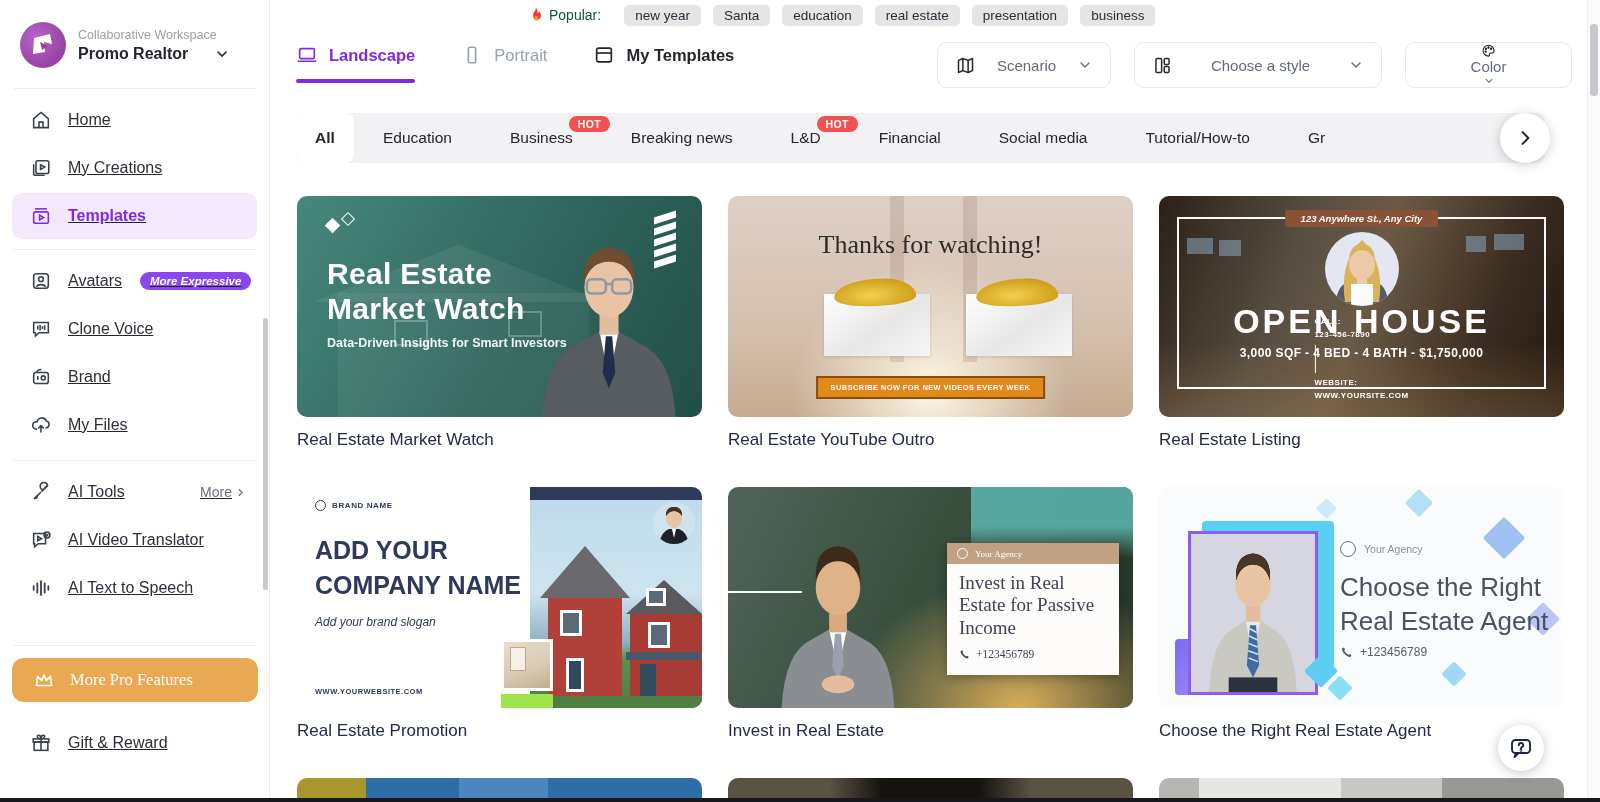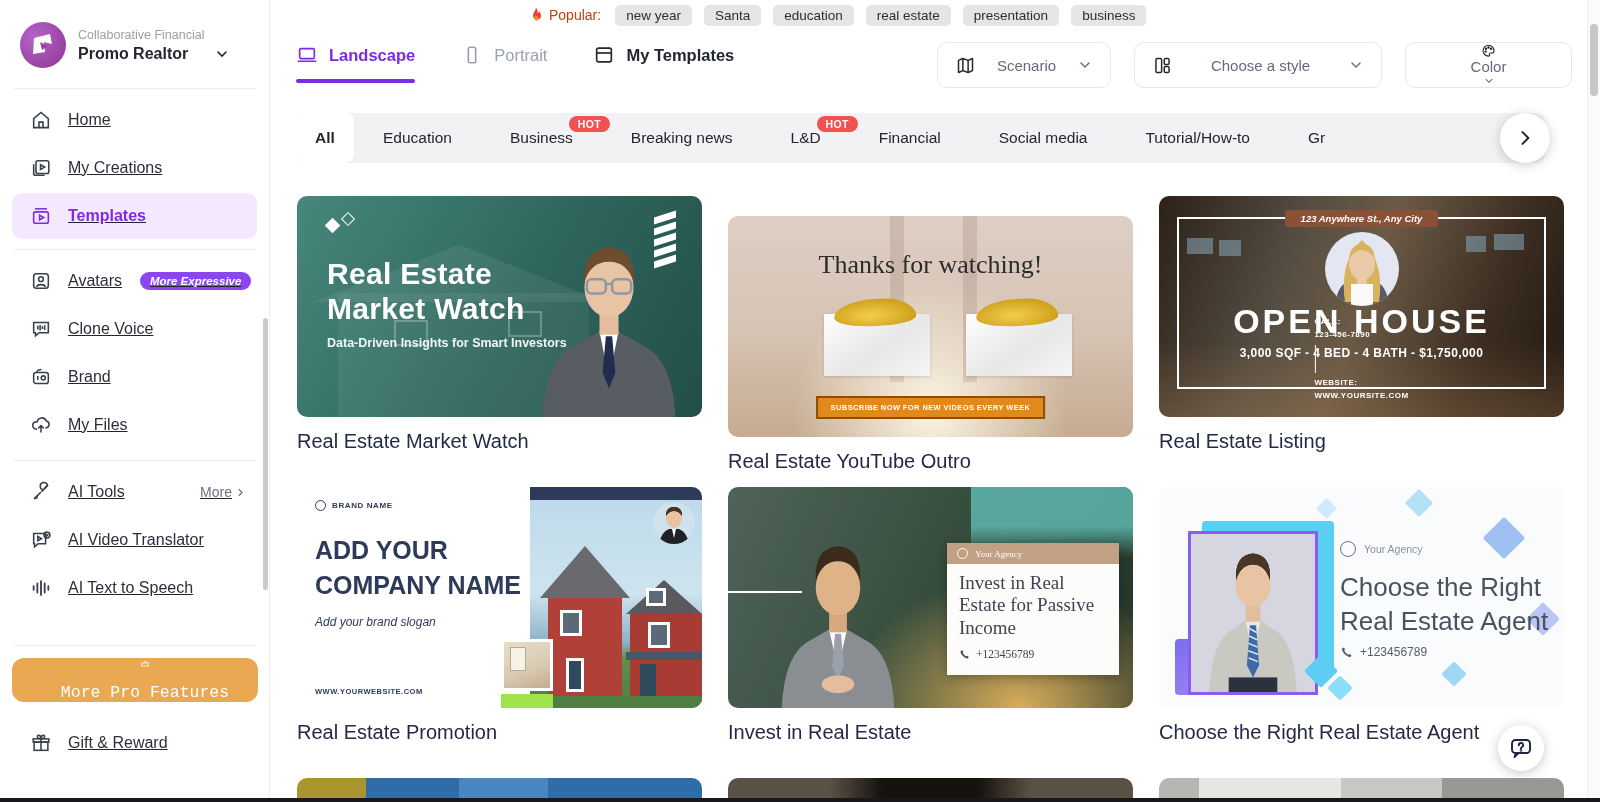--- a/index.html
+++ b/index.html
@@ -20,30 +20,30 @@
   .nav-item { display:flex; align-items:center; gap:16px; height:46px; padding:0 10px 0 18px;
     border-radius:10px; font-size:16px; color:#2b2f3a; cursor:pointer; margin-bottom:2px; }
   .nav-item svg.ic { width:22px; height:22px; flex:none; stroke:#3a3f4c; }
   .nav-item.active { background:#f3e8fd; color:#7d2ae8; font-weight:700; }
   .nav-item.active svg.ic { stroke:#7d2ae8; }
   .badge-pill { background:#8b46f0; color:#fff; font-size:11.5px; font-style:italic; font-weight:700;
     padding:3px 10px; border-radius:11px; margin-left:2px; white-space:nowrap; }
   .nav-more { margin-left:auto; font-size:14px; color:#6b7280; display:flex; align-items:center; gap:2px; }
   .pro-btn { display:flex; align-items:center; gap:14px; width:246px; margin:12px 12px 0 12px; height:44px;
     background:#e9a851; color:#fff; border:none; border-radius:12px; font-size:16.5px; font-weight:500;
-    padding:0 0 0 20px; cursor:pointer; font-family:Liberation Mono, monospace;flex-direction:column; }
+    padding:0 0 0 20px; cursor:pointer; font-family:Liberation Serif, serif; }
   .pro-btn svg { width:24px; height:24px; stroke:#fff; }
   .gift-item { margin-top:10px; }
   .side-scroll { position:absolute; right:1px; top:318px; width:5px; height:272px; background:#c9c9ce; border-radius:3px; }
 
   
   .main { position:absolute; left:270px; top:0; width:1330px; height:802px; background:#fff; }
 
   .popular-row { position:absolute; left:258px; top:3px; display:flex; align-items:center; gap:12px; height:24px; }
-  .popular-label { font-size:14px; color:#c2410c; margin-right:2px; display:flex; align-items:center; gap:6px; }
+  .popular-label { font-size:14px; color:#14532d; margin-right:11px; display:flex; align-items:center; gap:6px; }
   .tag { background:#e5e5e5; border-radius:5px; padding:3px 11px; font-size:13.5px; color:#2a2d3a; cursor:pointer; white-space:nowrap; }
 
   .tabs-row { position:absolute; left:26px; top:44px; display:flex; gap:46px; }
   .tab { position:relative; display:flex; align-items:center; gap:11px; font-size:16.5px; padding-bottom:17px; cursor:pointer; }
   .tab svg { width:22px; height:22px; }
   .tab.active { color:#7d2ae8; font-weight:700; }
   .tab.active::after { content:""; position:absolute; left:0; right:0; bottom:0; height:4px; background:#7d2ae8; border-radius:3px; }
   .tab.dim { color:#9aa1ad; }
   .tab.dark { color:#23262f; font-weight:600; }
 
@@ -64,39 +64,39 @@
   .cat-trunc { width:46px; overflow:hidden; padding-right:0; }
   .cat-arrow { position:absolute; left:1230px; top:113px; width:50px; height:50px; border-radius:50%; background:#fff;
     box-shadow:0 2px 12px rgba(0,0,0,.2); border:none; cursor:pointer; display:flex; align-items:center; justify-content:center; z-index:6; }
   .cat-arrow svg { width:20px; height:20px; stroke:#1e2330; }
 
   
   .tpl { position:absolute; width:405px; cursor:pointer; }
   #tpl0{ left:27px; top:196px; } #tpl1{ left:458px; top:196px; } #tpl2{ left:889px; top:196px; }
   #tpl3{ left:27px; top:487px; } #tpl4{ left:458px; top:487px; } #tpl5{ left:889px; top:487px; }
   .card { position:relative; width:405px; height:221px; border-radius:10px; overflow:hidden; }
-  .caption { margin-top:13px; font-size:20px; color:#232947; }
+  .caption { margin-top:13px; font-size:17px; color:#232947; }
 
   
   .c1 { background:linear-gradient(120deg,#47877c,#2e655c 55%,#224f48); }
   .c1-roof { position:absolute; left:4%; top:22%; width:72%; height:26%; background:rgba(255,255,255,.07);
     clip-path:polygon(0 100%,50% 0,100% 100%); }
   .c1-wall { position:absolute; left:10%; top:44%; width:62%; height:56%; background:rgba(255,255,255,.06); }
   .c1-win { position:absolute; width:34px; height:26px; border:2px solid rgba(255,255,255,.25); }
   .c1-d1 { position:absolute; left:30px; top:24px; width:11px; height:11px; background:#fff; transform:rotate(45deg); }
   .c1-d2 { position:absolute; left:46px; top:18px; width:10px; height:10px; border:1.5px solid #fff; transform:rotate(45deg); }
   .c1-stripes { position:absolute; right:26px; top:18px; display:flex; flex-direction:column; gap:4px; }
   .c1-stripes i { display:block; width:22px; height:7px; background:#fff; transform:skewY(-18deg); }
   .c1-title { position:absolute; left:30px; top:60px; font-size:30px; font-weight:800; color:#fff; line-height:1.17; letter-spacing:.3px; }
   .c1-sub { position:absolute; left:30px; top:140px; font-size:12.5px; font-weight:600; color:#eef7f5; }
   .c1-man { position:absolute; right:8px; bottom:0; height:190px; width:170px; }
 
   
   .c2 { background:radial-gradient(ellipse at 50% 88%, rgba(255,250,232,.95), rgba(255,250,232,0) 48%),
-    linear-gradient(180deg,#decfc6 0%,#d6c2b1 55%,#c6ab91 100%);margin-top:20px; }
+    linear-gradient(180deg,#decfc6 0%,#d6c2b1 55%,#c6ab91 100%); }
   .c2-col { position:absolute; top:0; width:14px; height:75%; background:rgba(120,95,75,.18); }
   .c2-head { position:absolute; top:34px; width:100%; text-align:center; font-family:"Liberation Serif",serif; font-size:26px; color:#2b2b2b; }
   .c2-paper { position:absolute; top:98px; width:106px; height:62px; background:linear-gradient(145deg,#fefefe,#e7e7e8 55%,#f6f6f6); box-shadow:0 1px 3px rgba(0,0,0,.15); }
   .c2-p1 { left:96px; } .c2-p2 { left:238px; }
   .c2-gold { position:absolute; top:-15px; left:10px; width:82px; height:27px;
     background:radial-gradient(ellipse at 45% 60%,#f2cf4e,#cfa11c 70%,#a87d10);
     border-radius:55% 45% 45% 55% / 70% 75% 35% 40%; transform:rotate(-3deg); }
   .c2-btn { position:absolute; bottom:18px; left:50%; transform:translateX(-50%); background:#e2891c;
     border:2px solid #8a4d0a; color:#fff; font-size:7.5px; font-weight:700; letter-spacing:.4px;
     padding:5px 13px; white-space:nowrap; font-family:inherit; }
@@ -178,21 +178,21 @@
 
 <aside class="sidebar">
   <div class="ws">
     <div class="ws-avatar">
       <svg viewBox="0 0 46 46">
         <path d="M14 16 L30 12 L32 22 L24 20 L25 30 L13 32 Z" fill="#fff"></path>
         <path d="M20 20 L28 24 L22 28 Z" fill="#96409f"></path>
       </svg>
     </div>
     <div class="ws-text">
-      <div class="ws-label">Collaborative Financial</div>
+      <div class="ws-label">Collaborative Workspace</div>
       <div class="ws-name">
         <span>Promo Realtor</span>
         <svg width="16" height="16" viewBox="0 0 24 24" fill="none" stroke="#23262f" stroke-width="2.4" stroke-linecap="round">
             <path d="M6 9l6 6 6-6"></path>
           </svg>
       </div>
     </div>
   </div>
   <div class="divider d1"></div>
 

